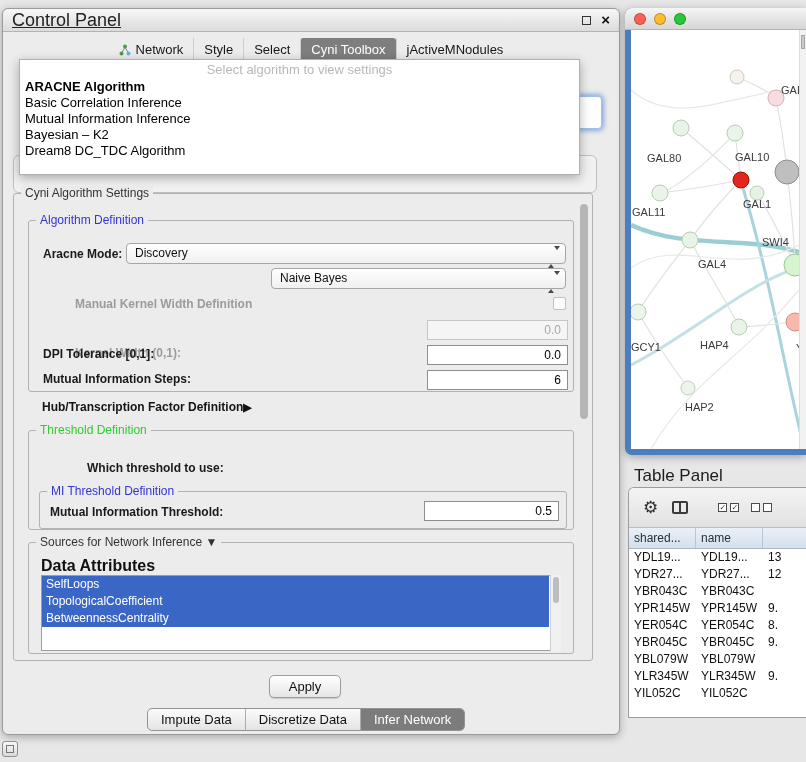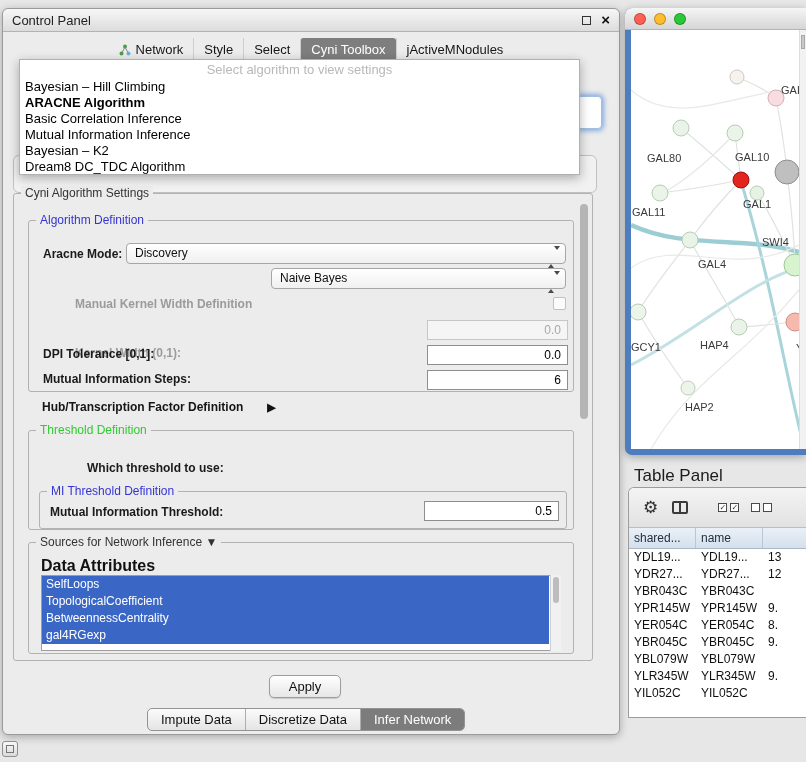--- a/index.html
+++ b/index.html
@@ -16,21 +16,21 @@
   #control-panel{
     position:absolute; left:2px; top:8px; width:618px; height:727px;
     background:#ececec; border:1px solid #9b9b9b; border-radius:6px;
     box-shadow:0 2px 8px rgba(0,0,0,.28);
   }
   .titlebar{
     height:23px; background:linear-gradient(#f7f7f7,#dcdcdc);
     border-bottom:1px solid #b3b3b3; border-radius:6px 6px 0 0;
     display:flex; align-items:center; padding:0 9px;
   }
-  .titlebar .title{ font-size:13px; color:#222; }
+  .titlebar .title{ font-size:18px; color:#222;text-decoration:underline; }
   .titlebar .spacer{ flex:1; }
   .float-icon{ width:9px; height:9px; border:1.5px solid #333; margin-right:10px; }
   .close-icon{ font-size:15px; font-weight:bold; color:#111; line-height:14px; }
 
   .tab-bar{
     position:absolute; top:29px; left:0; right:0;
     display:flex; justify-content:center; align-items:center;
     font-size:13px; color:#161616;
   }
   .tab{ padding:4px 10px; display:flex; align-items:center; gap:5px; border-left:1px solid #cdcdcd; }
@@ -92,21 +92,21 @@
   .tri-dn{ width:0; height:0; border-left:3.5px solid transparent; border-right:3.5px solid transparent; border-top:4px solid #4a4a4a; }
 
   .field{
     position:absolute; height:20px; border:1px solid #8e8e8e; background:#fff;
     font-size:12px; line-height:18px; text-align:right; padding:0 6px; color:#000;
   }
   .field.dis{ border-color:#c6c6c6; background:#f5f5f5; color:#a8a8a8; }
 
   .chk{ position:absolute; width:13px; height:13px; border:1px solid #c0c0c0; border-radius:2px; background:#fbfbfb; }
 
-  .hub-row{ position:absolute; left:28px; top:206px; display:flex; align-items:flex-end; gap:24px; font-size:12px; font-weight:bold; color:#151515; }
+  .hub-row{ position:absolute; left:28px; top:206px; display:flex; align-items:flex-end; gap:0; font-size:12px; font-weight:bold; color:#151515; }
   .hub-arrow{ font-size:11px; color:#111; }
 
   .attr-label{ position:absolute; left:12px; top:14px; font-size:16px; font-weight:bold;text-align:right; }
   .attr-list{
     position:absolute; left:12px; top:32px; width:520px; height:76px;
     background:#fff; border:1px solid #9e9e9e; padding-right:11px; overflow:hidden;
   }
   .attr-item{ height:17px; line-height:16px; padding:0 4px; background:#3a67c6; color:#fff; font-size:12px; white-space:nowrap; }
   .list-scroll{ position:absolute; right:0; top:0; bottom:0; width:11px; background:#f1f1f1; border-left:1px solid #cfcfcf; }
   .list-thumb{ position:absolute; left:2px; top:2px; width:6px; height:26px; background:#bdbdbd; border-radius:3px; }
@@ -211,21 +211,20 @@
         <span>jActiveMNodules</span>
       </div>
   </div>
 
   <div class="frag-combo"></div>
   <div class="focus-frag"></div>
 
   <div class="popup">
     <div class="dd-hint">Select algorithm to view settings</div>
     <div>
-        <div class="dd-item">Bayesian – Hill Climbing</div>
         <div class="dd-item dd-bold">ARACNE Algorithm</div>
         <div class="dd-item">Basic Correlation Inference</div>
         <div class="dd-item">Mutual Information Inference</div>
         <div class="dd-item">Bayesian – K2</div>
         <div class="dd-item">Dream8 DC_TDC Algorithm</div>
       </div>
   </div>
 
   <div id="settings-group" class="group">
     <span class="gtitle t-dark">Cyni Algorithm Settings</span>
@@ -281,21 +280,20 @@
     <div id="src-group" class="group">
       <span class="gtitle t-dark">
         <span>Sources for Network Inference</span>
         <span>▼</span>
       </span>
       <span class="attr-label">Data Attributes</span>
       <div class="attr-list">
           <div class="attr-item" style="background: rgb(58, 103, 198);">SelfLoops</div>
           <div class="attr-item" style="background: rgb(58, 103, 198);">TopologicalCoefficient</div>
           <div class="attr-item" style="background: rgb(58, 103, 198);">BetweennessCentrality</div>
-          <div class="attr-item" style="background: rgb(58, 103, 198);">gal4RGexp</div>
         </div>
       <div class="list-scroll" style="position:absolute; left:521px; top:32px; height:76px;">
         <div class="list-thumb"></div>
       </div>
     </div>
   </div>
 
   <div class="btn-apply">Apply</div>
 
   <div class="seg">

